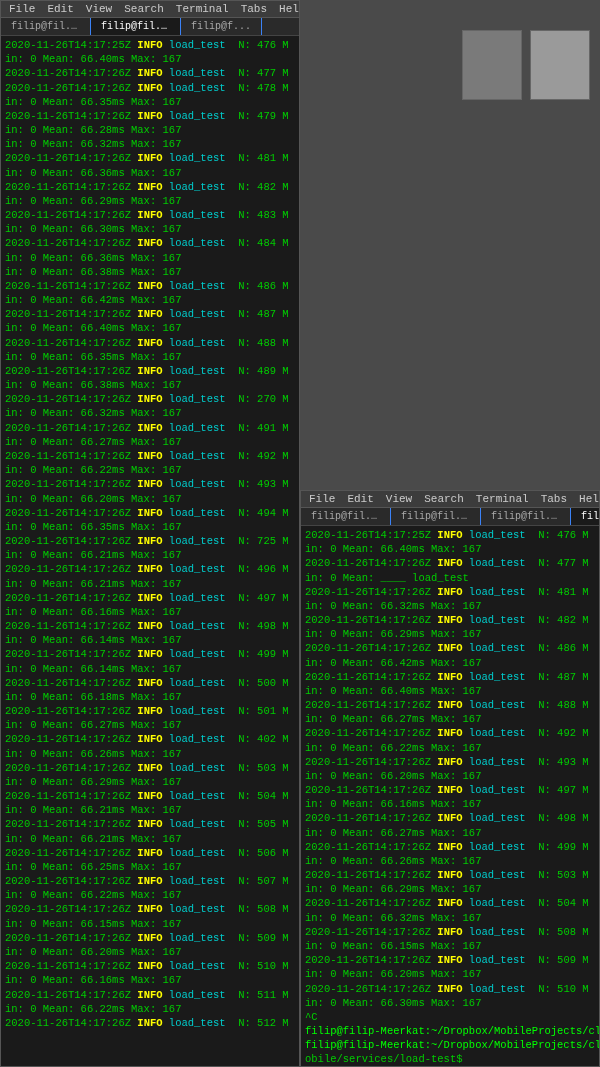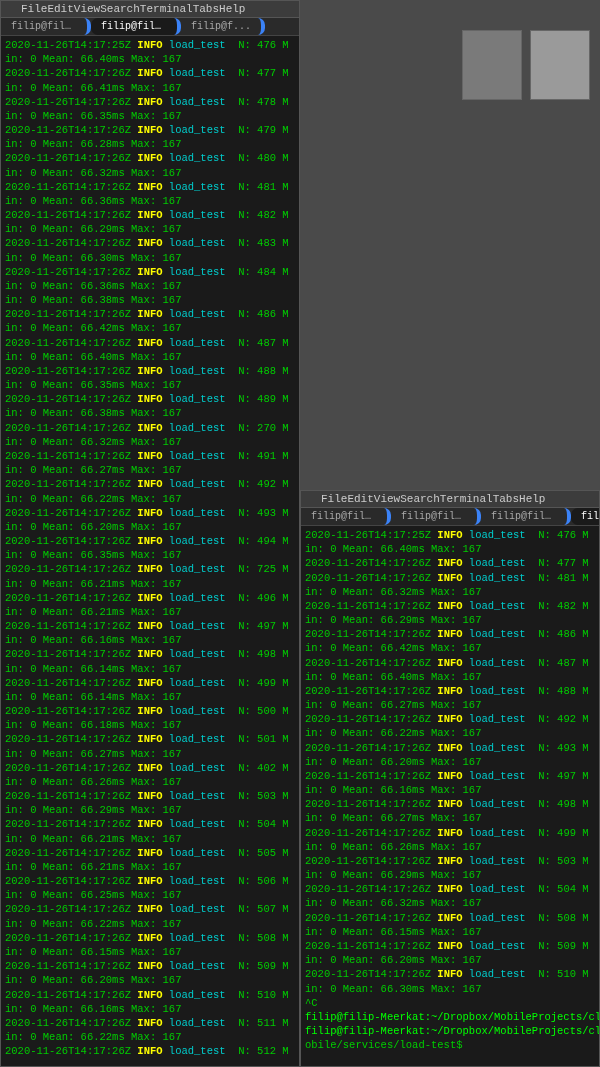--- a/index.html
+++ b/index.html
@@ -20,22 +20,22 @@
       border: 1px solid #555;
       display: flex;
       flex-direction: column;
       overflow: hidden;
     }
 
     .terminal-menubar {
       background: #3c3c3c;
       display: flex;
       align-items: center;
-      padding: 2px 20px;
-      gap: 0;
+      padding: 2px 8px;
+      gap: 12px;
       flex-shrink: 0;
       border-bottom: 1px solid #555;
     }
 
     .menubar-item {
       color: #ccc;
       font-size: 11px;
       cursor: pointer;
     }
 
@@ -45,28 +45,27 @@
       align-items: center;
       flex-shrink: 0;
       border-bottom: 1px solid #444;
       overflow: hidden;
     }
 
     .tab {
       padding: 3px 10px;
       font-size: 10px;
       color: #aaa;
-      border-right: 4px solid #3b82f6;
+      border-right: 1px solid #3b82f6;
       white-space: nowrap;
       overflow: hidden;
       text-overflow: ellipsis;
       max-width: 90px;
       cursor: pointer;
       flex-shrink: 0;
-      border-radius: 7px;
     }
 
     .tab.active {
       background: #1a1a1a;
       color: #fff;
     }
 
     .terminal-body {
       flex: 1;
       overflow: hidden;
@@ -152,26 +151,24 @@
   </div>
   <div class="tab-bar">
     <div class="tab">filip@fil...</div>
     <div class="tab active">filip@fil...</div>
     <div class="tab">filip@f...</div>
   </div>
   <div class="terminal-body" id="term1-body">
   <div class="log-line"><span class="ts">2020-11-26T14:17:25Z </span><span class="info">INFO</span><span class="normal"> </span><span class="fn">load_test</span><span class="normal">  N: 476 M</span></div>
       <div class="log-line">in: 0 Mean: 66.40ms Max: 167</div>
       <div class="log-line"><span class="ts">2020-11-26T14:17:26Z </span><span class="info">INFO</span><span class="normal"> </span><span class="fn">load_test</span><span class="normal">  N: 477 M</span></div>
-      <div class="log-line">in: 0 Mean: 66.41ms Max: 167</div>
       <div class="log-line"><span class="ts">2020-11-26T14:17:26Z </span><span class="info">INFO</span><span class="normal"> </span><span class="fn">load_test</span><span class="normal">  N: 478 M</span></div>
       <div class="log-line">in: 0 Mean: 66.35ms Max: 167</div>
       <div class="log-line"><span class="ts">2020-11-26T14:17:26Z </span><span class="info">INFO</span><span class="normal"> </span><span class="fn">load_test</span><span class="normal">  N: 479 M</span></div>
       <div class="log-line">in: 0 Mean: 66.28ms Max: 167</div>
-      <div class="log-line"><span class="ts">2020-11-26T14:17:26Z </span><span class="info">INFO</span><span class="normal"> </span><span class="fn">load_test</span><span class="normal">  N: 480 M</span></div>
       <div class="log-line">in: 0 Mean: 66.32ms Max: 167</div>
       <div class="log-line"><span class="ts">2020-11-26T14:17:26Z </span><span class="info">INFO</span><span class="normal"> </span><span class="fn">load_test</span><span class="normal">  N: 481 M</span></div>
       <div class="log-line">in: 0 Mean: 66.36ms Max: 167</div>
       <div class="log-line"><span class="ts">2020-11-26T14:17:26Z </span><span class="info">INFO</span><span class="normal"> </span><span class="fn">load_test</span><span class="normal">  N: 482 M</span></div>
       <div class="log-line">in: 0 Mean: 66.29ms Max: 167</div>
       <div class="log-line"><span class="ts">2020-11-26T14:17:26Z </span><span class="info">INFO</span><span class="normal"> </span><span class="fn">load_test</span><span class="normal">  N: 483 M</span></div>
       <div class="log-line">in: 0 Mean: 66.30ms Max: 167</div>
       <div class="log-line"><span class="ts">2020-11-26T14:17:26Z </span><span class="info">INFO</span><span class="normal"> </span><span class="fn">load_test</span><span class="normal">  N: 484 M</span></div>
       <div class="log-line">in: 0 Mean: 66.36ms Max: 167</div>
       <div class="log-line">in: 0 Mean: 66.38ms Max: 167</div>
@@ -245,20 +242,21 @@
     <div class="tab">filip@fil...</div>
     <div class="tab">filip@fil...</div>
     <div class="tab">filip@fil...</div>
     <div class="tab active">filip@fi...</div>
 
   </div>
   <div class="terminal-body" id="term2-body">
   <div class="log-line"><span class="ts">2020-11-26T14:17:25Z </span><span class="info">INFO</span><span class="normal"> </span><span class="fn">load_test</span><span class="normal">  N: 476 M</span></div>
       <div class="log-line">in: 0 Mean: 66.40ms Max: 167</div>
       <div class="log-line"><span class="ts">2020-11-26T14:17:26Z </span><span class="info">INFO</span><span class="normal"> </span><span class="fn">load_test</span><span class="normal">  N: 477 M</span></div>
+      <div class="log-line">in: 0 Mean: ____ load_test</div>
       <div class="log-line"><span class="ts">2020-11-26T14:17:26Z </span><span class="info">INFO</span><span class="normal"> </span><span class="fn">load_test</span><span class="normal">  N: 481 M</span></div>
       <div class="log-line">in: 0 Mean: 66.32ms Max: 167</div>
       <div class="log-line"><span class="ts">2020-11-26T14:17:26Z </span><span class="info">INFO</span><span class="normal"> </span><span class="fn">load_test</span><span class="normal">  N: 482 M</span></div>
       <div class="log-line">in: 0 Mean: 66.29ms Max: 167</div>
       <div class="log-line"><span class="ts">2020-11-26T14:17:26Z </span><span class="info">INFO</span><span class="normal"> </span><span class="fn">load_test</span><span class="normal">  N: 486 M</span></div>
       <div class="log-line">in: 0 Mean: 66.42ms Max: 167</div>
       <div class="log-line"><span class="ts">2020-11-26T14:17:26Z </span><span class="info">INFO</span><span class="normal"> </span><span class="fn">load_test</span><span class="normal">  N: 487 M</span></div>
       <div class="log-line">in: 0 Mean: 66.40ms Max: 167</div>
       <div class="log-line"><span class="ts">2020-11-26T14:17:26Z </span><span class="info">INFO</span><span class="normal"> </span><span class="fn">load_test</span><span class="normal">  N: 488 M</span></div>
       <div class="log-line">in: 0 Mean: 66.27ms Max: 167</div>

